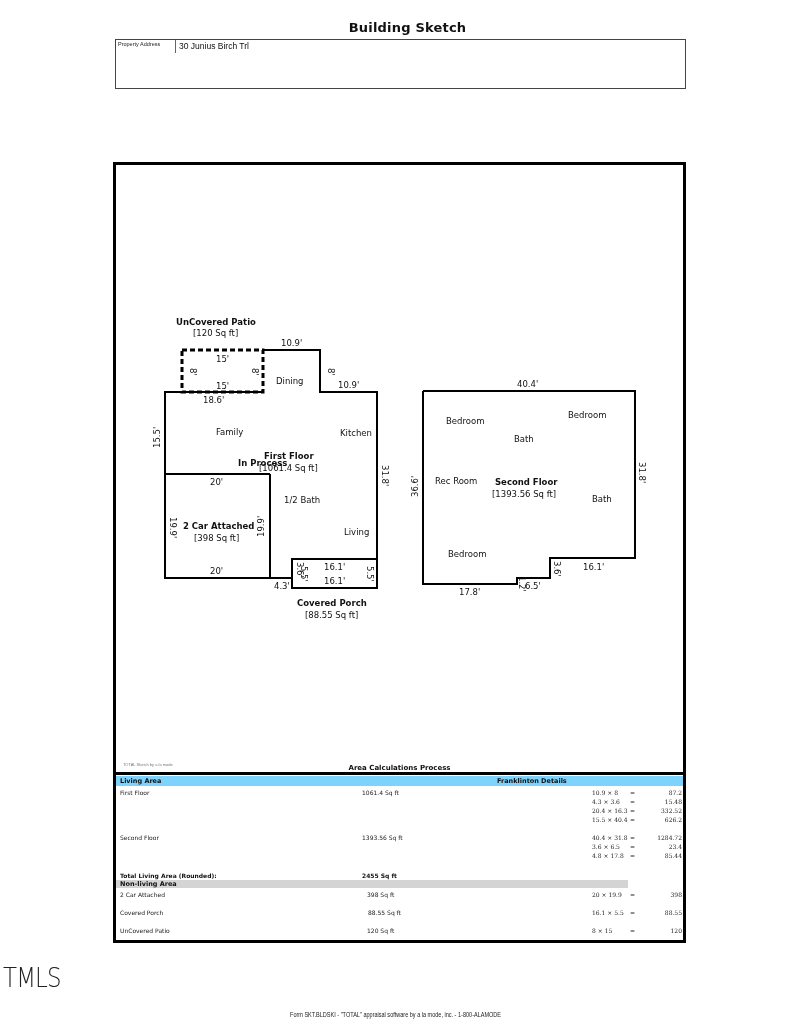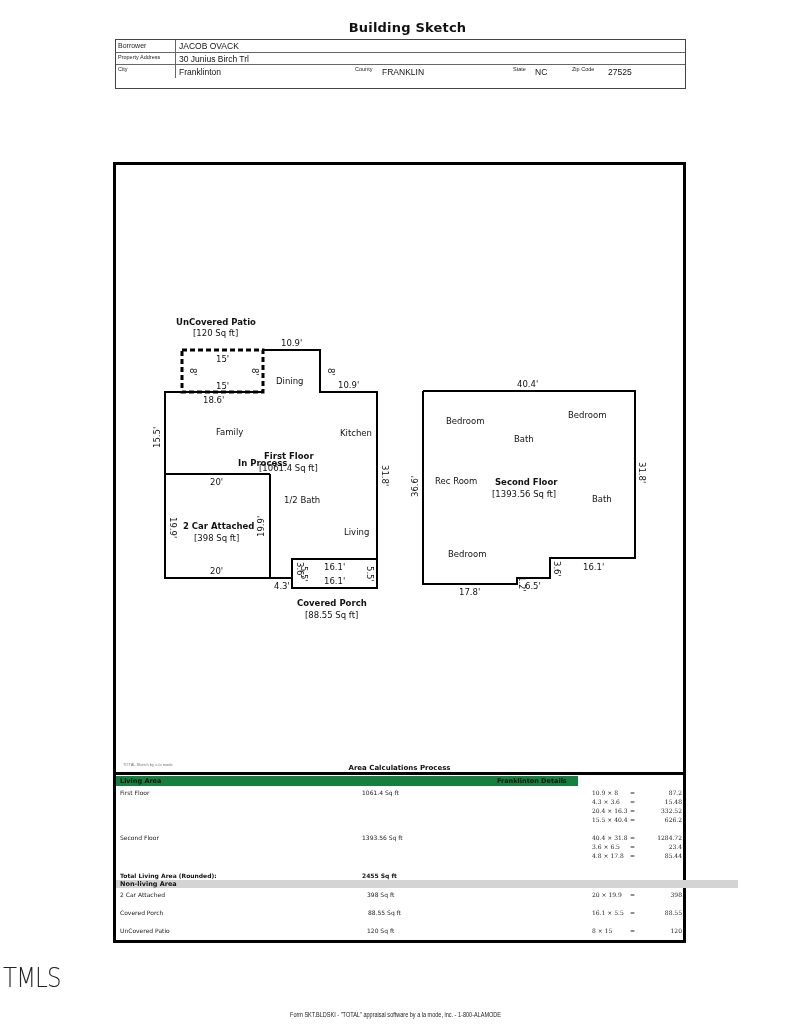--- a/index.html
+++ b/index.html
@@ -37,27 +37,27 @@
 
   .credit {
     position: absolute; left: 123px; top: 762px; font-size: 4px; color: #777;
   }
   .sum-title {
     position: absolute; left: 113px; width: 573px; top: 764px; text-align: center;
     font-family: "DejaVu Sans", sans-serif; font-size: 7px; font-weight: bold;
   }
   .sum-rule { position: absolute; left: 113px; top: 772px; width: 573px; height: 3px; background: #000; }
   .sum-head {
-    position: absolute; left: 116px; top: 776px; width: 462px; height: 10px; background: #15803d;
+    position: absolute; left: 116px; top: 776px; width: 567px; height: 10px; background: #7dd3fc;
   }
   .sum-head span, .sum-sub span {
     position: absolute; top: 0; font-family: "DejaVu Sans", sans-serif; font-size: 6.5px; font-weight: bold; line-height: 10px;
   }
   .sum-sub {
-    position: absolute; left: 116px; top: 880px; width: 622px; height: 8px; background: #d4d4d4; padding-left: 30px;
+    position: absolute; left: 116px; top: 880px; width: 512px; height: 8px; background: #d4d4d4; padding-left: 30px;
   }
   .sum-sub span { line-height: 8px; }
   .cell { position: absolute; font-family: "DejaVu Sans", sans-serif; font-size: 6px; color: #222; white-space: nowrap; }
   .cell.b { font-weight: bold; color: #111; }
   .calc { position: absolute; font-family: "DejaVu Serif", serif; font-size: 6px; color: #222; white-space: nowrap; }
   .calc .expr { position: absolute; left: 0; }
   .calc .eq { position: absolute; left: 38px; }
   .calc .res { position: absolute; right: 0; text-align: right; }
 
   .logo {
@@ -69,36 +69,22 @@
     font-family: "Liberation Sans", sans-serif; font-size: 6.5px; color: #222; transform: scaleX(0.85);
   }
 </style>
 </head>
 <body>
 
 <div class="title">Building Sketch</div>
 
 <div class="hdr-table">
   <div class="hdr-row">
-    <div class="hdr-label">Borrower</div>
-    <div class="hdr-val" style="left:63px">JACOB OVACK</div>
-  </div>
-  <div class="hdr-row">
     <div class="hdr-label small">Property Address</div>
     <div class="hdr-val" style="left:63px">30 Junius Birch Trl</div>
-  </div>
-  <div class="hdr-row">
-    <div class="hdr-label small">City</div>
-    <div class="hdr-val" style="left:63px;top:1px">Franklinton</div>
-    <div class="hdr-sublabel" style="left:239px">County</div>
-    <div class="hdr-val" style="left:266px;top:1px">FRANKLIN</div>
-    <div class="hdr-sublabel" style="left:397px">State</div>
-    <div class="hdr-val" style="left:419px;top:1px">NC</div>
-    <div class="hdr-sublabel" style="left:456px">Zip Code</div>
-    <div class="hdr-val" style="left:492px;top:1px">27525</div>
   </div>
 </div>
 
 <div class="frame"></div>
 
 <svg class="plan" width="791" height="1024" viewBox="0 0 791 1024">
   <text class="watermark" x="238" y="466">In Process</text>
 
   <polyline points="263,350 320,350 320,392 377,392 377,559" fill="none" stroke="#000" stroke-width="2"></polyline>
   <polyline points="263,392 165,392 165,578 292,578" fill="none" stroke="#000" stroke-width="2"></polyline>

